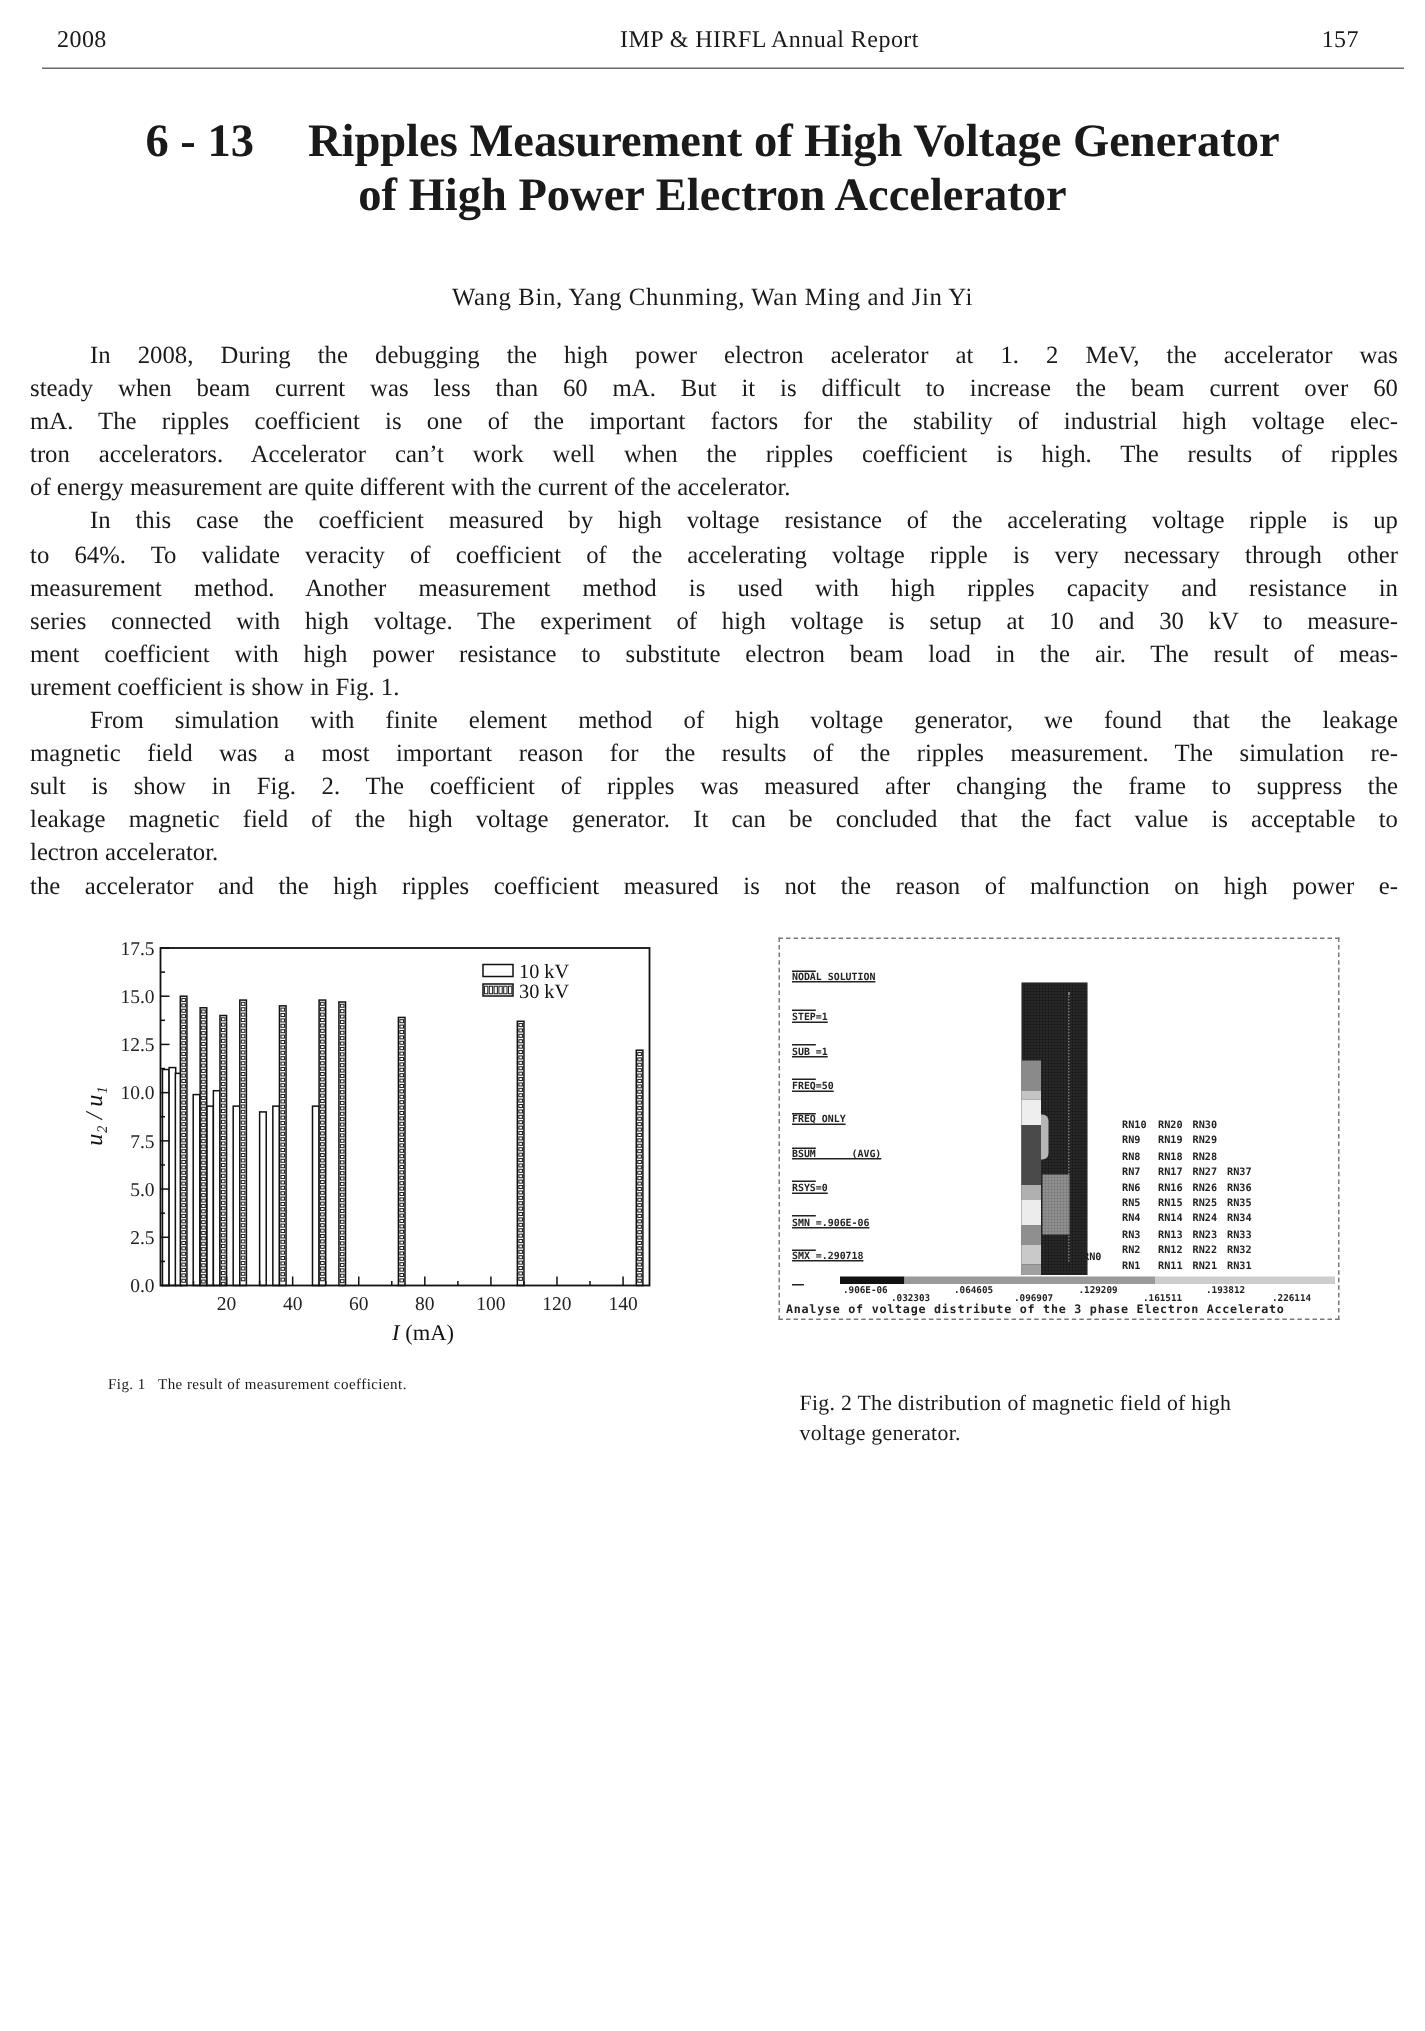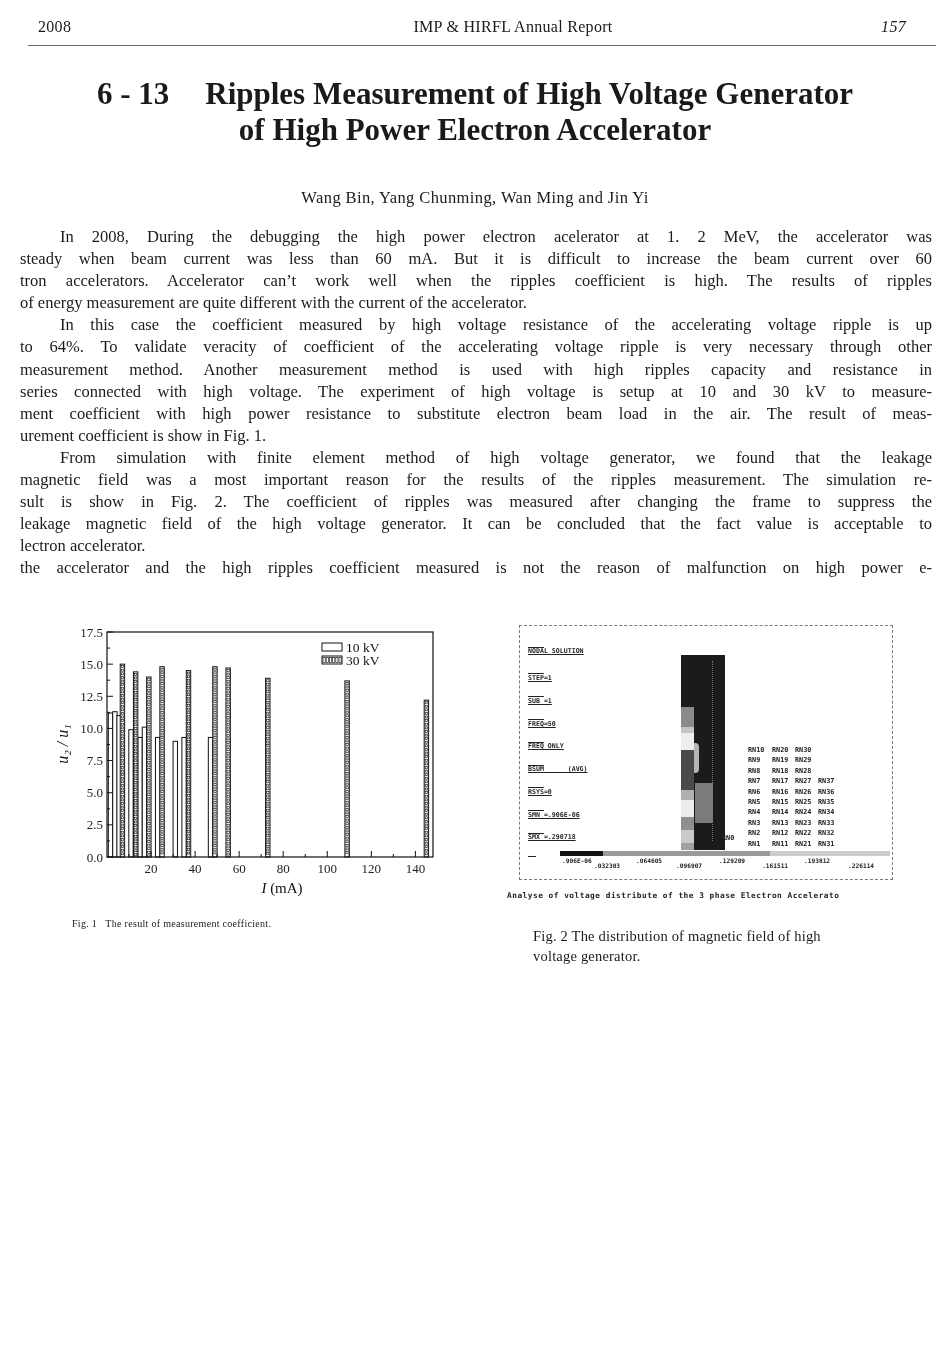--- a/index.html
+++ b/index.html
@@ -5,21 +5,21 @@
   html, body { margin: 0; padding: 0; background: #ffffff; }
   #page {
     position: relative; width: 950px; height: 1354px; background: #ffffff;
     font-family: "Liberation Serif", "DejaVu Serif", serif; color: #1a1a1a; overflow: hidden;
   }
   .abs { position: absolute; }
   
   .hdr { top: 18px; font-size: 16px; letter-spacing: 0.3px; }
   #hdr-year { left: 38px; }
   #hdr-journal { left: 0; width: 1026px; text-align: center; }
-  #hdr-page { right: 44px; font-style: italic; }
+  #hdr-page { right: 44px; }
   #hdr-rule { left: 28px; top: 45px; width: 908px; height: 0; border-top: 1px solid #6a6a6a; }
   
   .title-line { left: 0; width: 950px; text-align: center; font-weight: bold; font-size: 31px; line-height: 36px; }
   #title-1 { top: 76px; }
   #title-2 { top: 112px; }
   #title-num { margin-right: 36px; }
   
   .author-line { left: 0; width: 950px; text-align: center; font-size: 16.5px; line-height: 20px; letter-spacing: 0.4px; }
   #authors-1 { top: 167px; }
   #authors-2 { top: 188px; }
@@ -43,21 +43,21 @@
     background-size: 2px 2px; }
   .seg { position: absolute; left: 0; width: 13px; }
   #fig2-notch { left: 14px; top: 128px; width: 18px; height: 40px; background: #7b7b7b;
     background-image: radial-gradient(#aaa 0.6px, transparent 0.7px); background-size: 2px 2px; }
   #fig2-dotline { left: 31px; top: 6px; width: 0; height: 180px; border-left: 1px dotted #777; }
   #fig2-bump { left: 13px; top: 88px; width: 5px; height: 30px; background: #b5b5b5; border-radius: 0 4px 4px 0; }
   .rn { font-size: 6.8px; position: absolute; }
   #fig2-colorbar { left: 560px; top: 851px; width: 330px; height: 5px; display: flex; }
   .cb { height: 100%; }
   .cbl { font-size: 6.2px; position: absolute; }
-  #fig2-analyse { left: 507px; top: 868px; font-size: 7.8px; letter-spacing: 0.5px; margin-top: 23px; }
+  #fig2-analyse { left: 524px; top: 868px; font-size: 7.8px; letter-spacing: 0.5px; }
   #fig2-caption { left: 533px; top: 926px; width: 360px; font-size: 14.5px; line-height: 20px; letter-spacing: 0.2px; }
 </style>
 </head>
 <body>
 
 <div id="page">
 
   <div id="hdr-year" class="abs hdr">2008</div>
   <div id="hdr-journal" class="abs hdr">IMP &amp; HIRFL Annual Report</div>
   <div id="hdr-page" class="abs hdr">157</div>
@@ -67,20 +67,21 @@
     <span id="title-num">6 - 13</span><span>Ripples Measurement of High Voltage Generator</span>
   </div>
   <div id="title-2" class="abs title-line">of High Power Electron Accelerator</div>
 
   <div id="authors-2" class="abs author-line">Wang Bin, Yang Chunming, Wan Ming and Jin Yi</div>
 
   <div id="body" class="abs">
     <div>
       <span class="ln first">In 2008, During the debugging the high power electron acelerator at 1. 2 MeV, the accelerator was</span>
       <span class="ln">steady when beam current was less than 60 mA. But it is difficult to increase the beam current over 60</span>
+      <span class="ln">mA. The ripples coefficient is one of the important factors for the stability of industrial high voltage elec-</span>
       <span class="ln">tron accelerators. Accelerator can’t work well when the ripples coefficient is high. The results of ripples</span>
       <span class="ln last">of energy measurement are quite different with the current of the accelerator.</span>
     </div>
     <div>
       <span class="ln first">In this case the coefficient measured by high voltage resistance of the accelerating voltage ripple is up</span>
       <span class="ln">to 64%. To validate veracity of coefficient of the accelerating voltage ripple is very necessary through other</span>
       <span class="ln">measurement method. Another measurement method is used with high ripples capacity and resistance in</span>
       <span class="ln">series connected with high voltage. The experiment of high voltage is setup at 10 and 30 kV to measure-</span>
       <span class="ln">ment coefficient with high power resistance to substitute electron beam load in the air. The result of meas-</span>
       <span class="ln last">urement coefficient is show in Fig. 1.</span>

